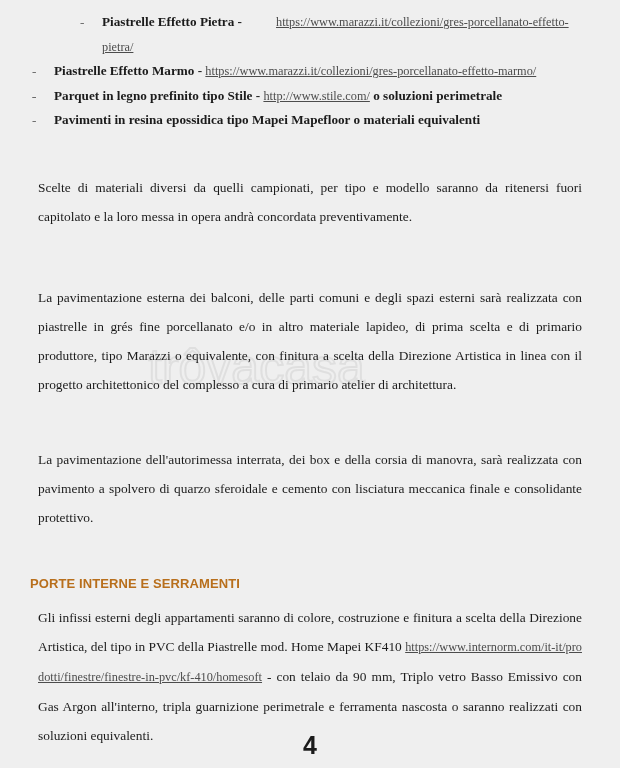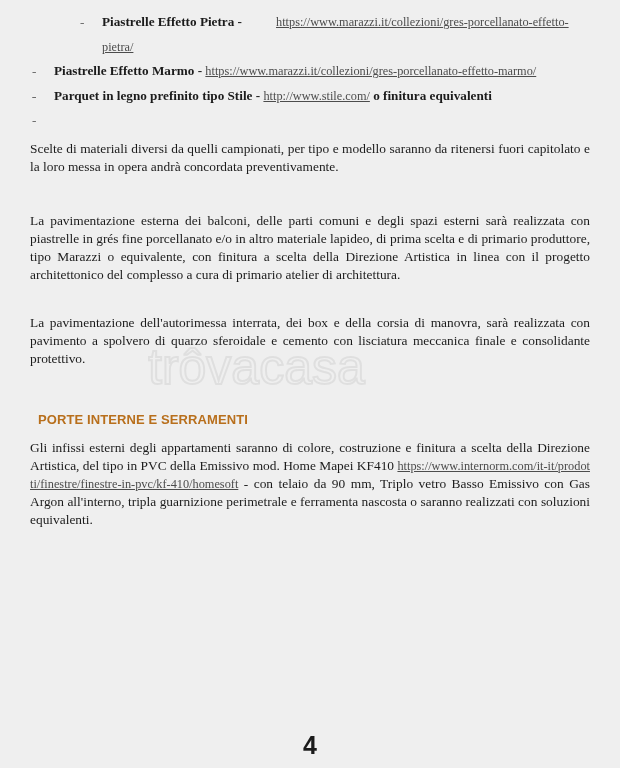--- a/index.html
+++ b/index.html
@@ -72,23 +72,23 @@
 
   
   .li-lead { display: inline; margin-top: 20px; }
   .li-gap { display: inline-block; width: 34px; }
 
   
   .para {
     position: relative;
     z-index: 1;
     font-size: 13.4px;
-    line-height: 18px;
+    line-height: 29px;
     text-align: justify;
-    margin: 4px;
+    margin: 12px;
     padding: 0 2px 0 2px;
     font-weight: normal;
   }
   .gap-lg { height: 28px; }
   .gap-md { height: 22px; }
   .gap-sm { height: 10px; }
 
   b, .b { font-weight: normal; }
 
   
@@ -102,21 +102,21 @@
 
   
   .section-heading {
     position: relative;
     z-index: 1;
     color: #b86f1c;
     font-weight: bold;
     font-size: 13px;
     font-family: "Liberation Sans", "DejaVu Sans", sans-serif;
     letter-spacing: 0.1px;
-    margin: 12px;
+    margin: 4px;
     padding: 0 2px;
   }
 
   
   .page-number {
     position: absolute;
     left: 0;
     right: 0;
     bottom: 8px;
     text-align: center;
@@ -151,25 +151,25 @@
       <a class="link link-sm" href="#">https://www.marazzi.it/collezioni/gres-porcellanato-effetto-marmo/</a>
     </li>
 
     <li class="list-item">
       <span class="dash">-</span>
     </li>
 
     <li class="list-item">
       <span class="dash">-</span><span>Parquet in legno prefinito tipo Stile -</span>
       <a class="link link-sm" href="#">http://www.stile.com/</a>
-      <span>o finitura equivalenti</span>
+      <span>o soluzioni perimetrale</span>
     </li>
 
     <li class="list-item">
-      <span class="dash">-</span>
+      <span class="dash">-</span><span>Pavimenti in resina epossidica tipo Mapei Mapefloor o materiali equivalenti</span>
     </li>
 
   </ul>
 
   <div class="gap-lg"></div>
 
   <p class="para">Scelte di materiali diversi da quelli campionati, per tipo e modello saranno da ritenersi fuori capitolato e la loro messa in opera andrà concordata preventivamente.</p>
 
   <div class="gap-lg"></div>
 
@@ -177,21 +177,21 @@
 
   <div class="gap-md"></div>
 
 
   <p class="para">La pavimentazione dell'autorimessa interrata, dei box e della corsia di manovra, sarà realizzata con pavimento a spolvero di quarzo sferoidale e cemento con lisciatura meccanica finale e consolidante protettivo.</p>
 
   <div class="gap-lg"></div>
 
   <div class="section-heading">PORTE INTERNE E SERRAMENTI</div>
 
-  <p class="para"><span>Gli </span><b class="b">infissi esterni</b><span> degli appartamenti saranno di colore, costruzione e finitura a scelta della Direzione Artistica, del tipo in PVC della </span><b class="b">Emissivo</b><span> mod. </span><b class="b">Home Mapei KF410</b>
+  <p class="para"><span>Gli </span><b class="b">infissi esterni</b><span> degli appartamenti saranno di colore, costruzione e finitura a scelta della Direzione Artistica, del tipo in PVC della </span><b class="b">Piastrelle</b><span> mod. </span><b class="b">Home Mapei KF410</b>
       <a class="link link-sm" href="#">https://www.internorm.com/it-it/prodotti/finestre/finestre-in-pvc/kf-410/homesoft</a><b class="b"> - con telaio da 90 mm, Triplo vetro Basso Emissivo con Gas Argon all'interno, tripla guarnizione perimetrale e ferramenta nascosta o saranno realizzati con soluzioni equivalenti.</b></p>
 
   <div class="gap-lg"></div>
 
 
   <div class="page-number">4</div>
 
 </div>
 
 </body></html>

